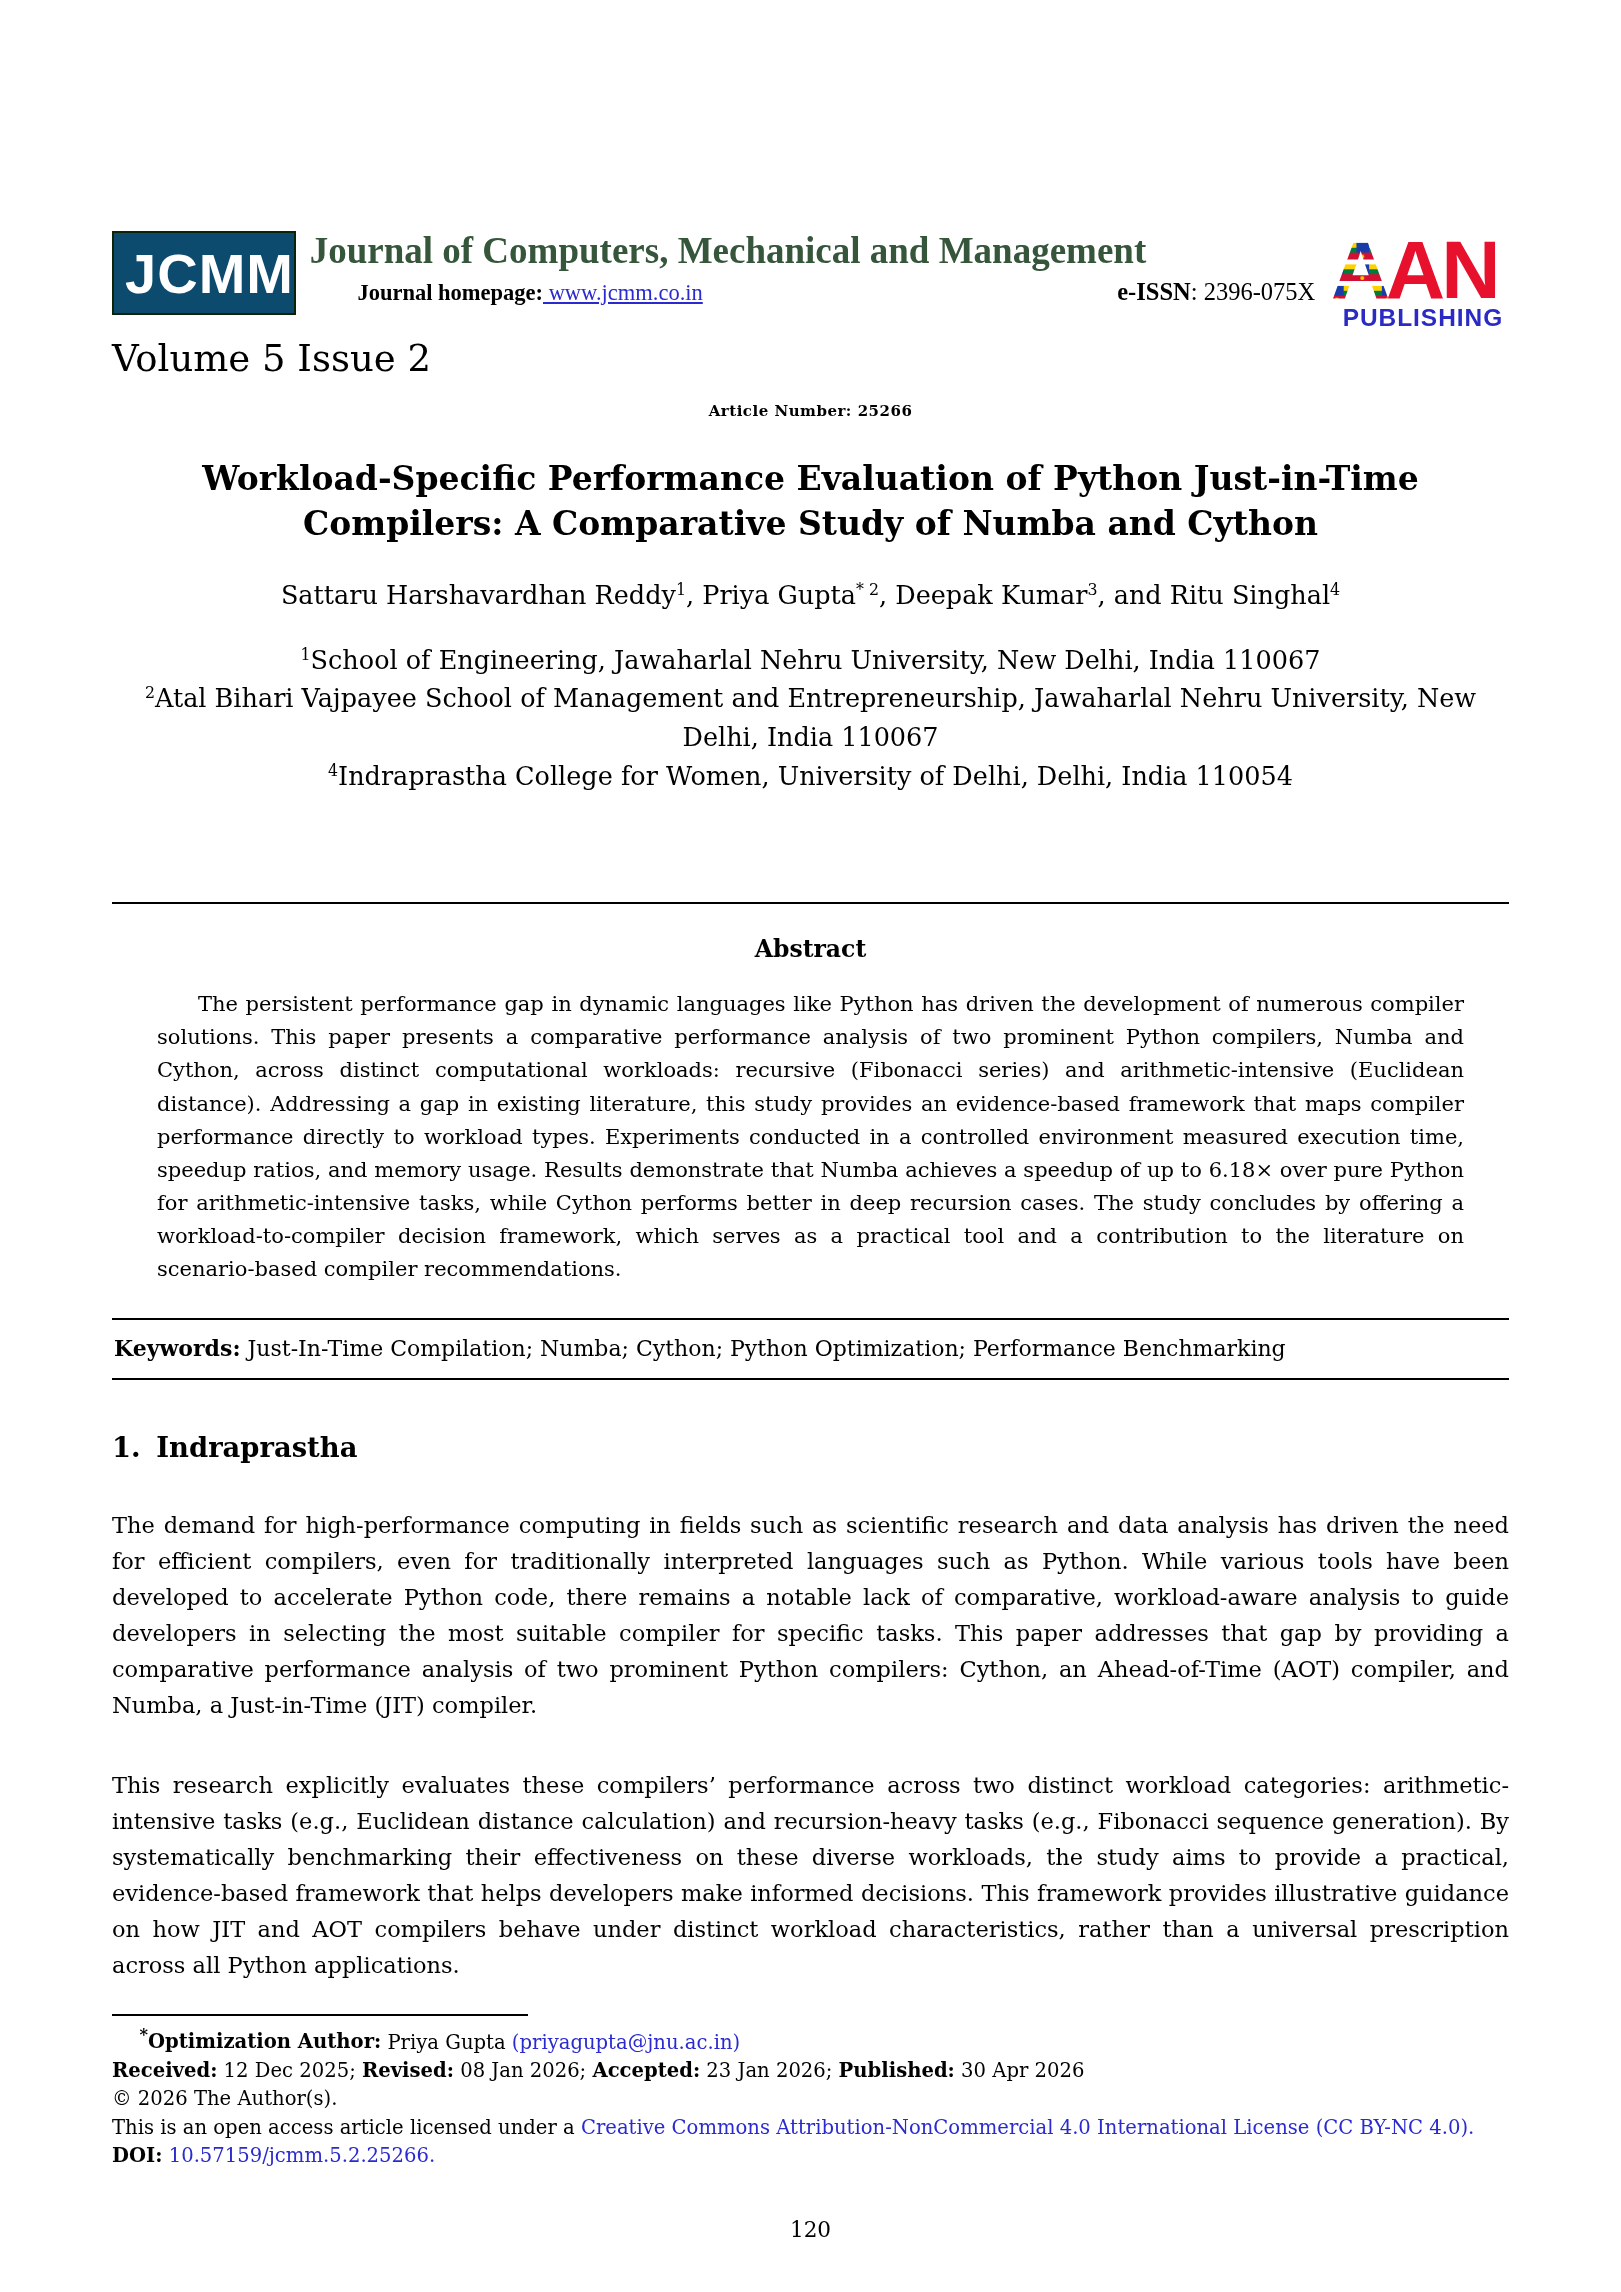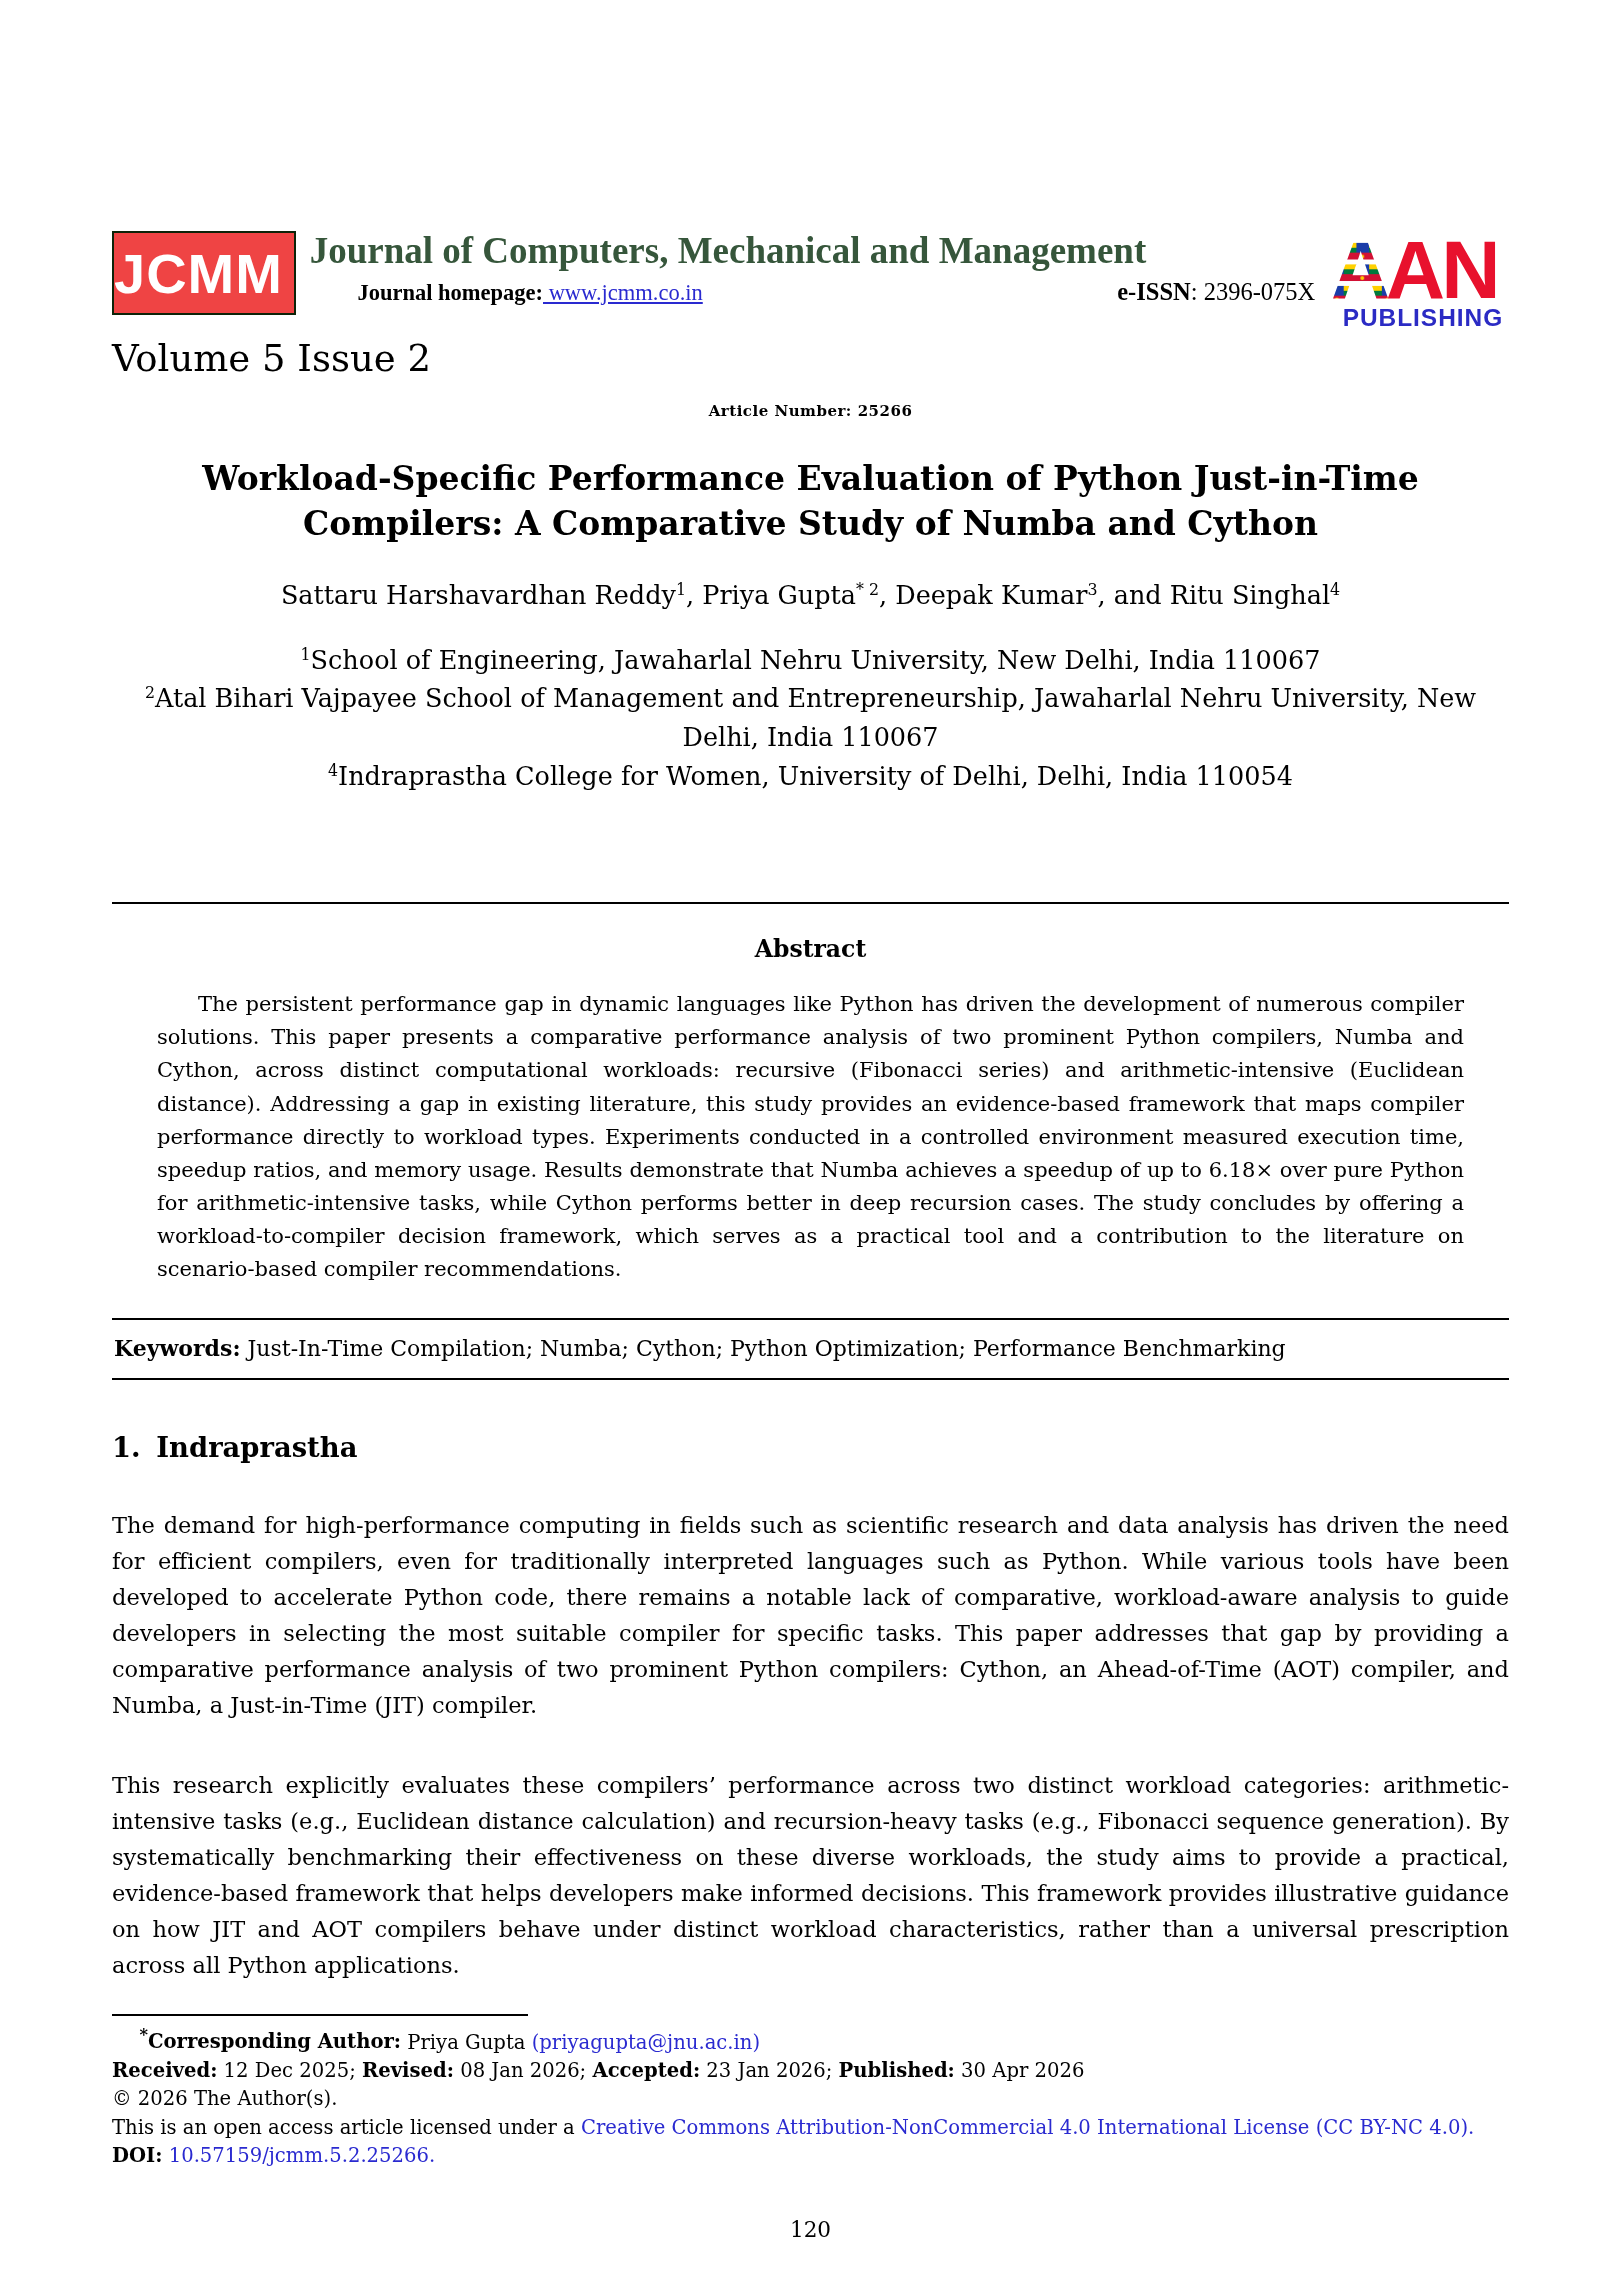--- a/index.html
+++ b/index.html
@@ -12,22 +12,22 @@
     color:#000;
     font-family:"DejaVu Serif", serif;
     overflow:hidden;
   }
   .content { padding:0 112px; }
 
   
   .header { display:flex; align-items:flex-start; margin-top:231px; }
   .jcmm-logo {
     width:184px; height:84px; flex:0 0 auto;
-    background:#ef4444; border:2.9px solid #0d2308;
-    color:#fff; display:flex; align-items:center; justify-content:flex-start;
+    background:#0c4a6e; border:2.9px solid #0d2308;
+    color:#fff; display:flex; align-items:center; justify-content:flex-end;
     font-family:"Liberation Sans", sans-serif;
     font-weight:bold; font-size:56px; letter-spacing:1px;
     transform-origin:left top;
   }
   .head-center { flex:1 1 auto; margin-left:13.7px; min-width:0; }
   .journal-title {
     font-family:"Liberation Serif", serif;
     font-weight:bold; font-size:37px; line-height:1.1;
     color:#36563b; white-space:nowrap;
   }
@@ -149,21 +149,21 @@
 
     <h2 class="section-head">
       <span class="num">1.</span><span>Indraprastha</span>
     </h2>
     <p class="body-par">The demand for high-performance computing in fields such as scientific research and data analysis has driven the need for efficient compilers, even for traditionally interpreted languages such as Python. While various tools have been developed to accelerate Python code, there remains a notable lack of comparative, workload-aware analysis to guide developers in selecting the most suitable compiler for specific tasks. This paper addresses that gap by providing a comparative performance analysis of two prominent Python compilers: Cython, an Ahead-of-Time (AOT) compiler, and Numba, a Just-in-Time (JIT) compiler.</p>
     <p class="body-par">This research explicitly evaluates these compilers’ performance across two distinct workload categories: arithmetic-intensive tasks (e.g., Euclidean distance calculation) and recursion-heavy tasks (e.g., Fibonacci sequence generation). By systematically benchmarking their effectiveness on these diverse workloads, the study aims to provide a practical, evidence-based framework that helps developers make informed decisions. This framework provides illustrative guidance on how JIT and AOT compilers behave under distinct workload characteristics, rather than a universal prescription across all Python applications.</p>
 
     <div class="foot-rule"></div>
     <div class="footnote">
       <div class="foot-corr">
-        <span class="bold"><sup>*</sup><span>Corresponding Author:</span></span><span> Priya Gupta </span><a href="#">(priyagupta@jnu.ac.in)</a>
+        <span class="bold"><sup>*</sup><span>Optimization Author:</span></span><span> Priya Gupta </span><a href="#">(priyagupta@jnu.ac.in)</a>
       </div>
       <div><span class="bold">Received:</span> 12 Dec 2025; <span class="bold">Revised:</span> 08 Jan 2026; <span class="bold">Accepted:</span> 23 Jan 2026; <span class="bold">Published:</span> 30 Apr 2026</div>
       <div>© 2026 The Author(s).</div>
       <div>
         <span>This is an open access article licensed under a </span><a href="#">Creative Commons Attribution-NonCommercial 4.0 International License (CC BY-NC 4.0).</a>
       </div>
       <div>
         <span class="bold">DOI:</span><a href="#"> 10.57159/jcmm.5.2.25266.</a>
       </div>
     </div>

